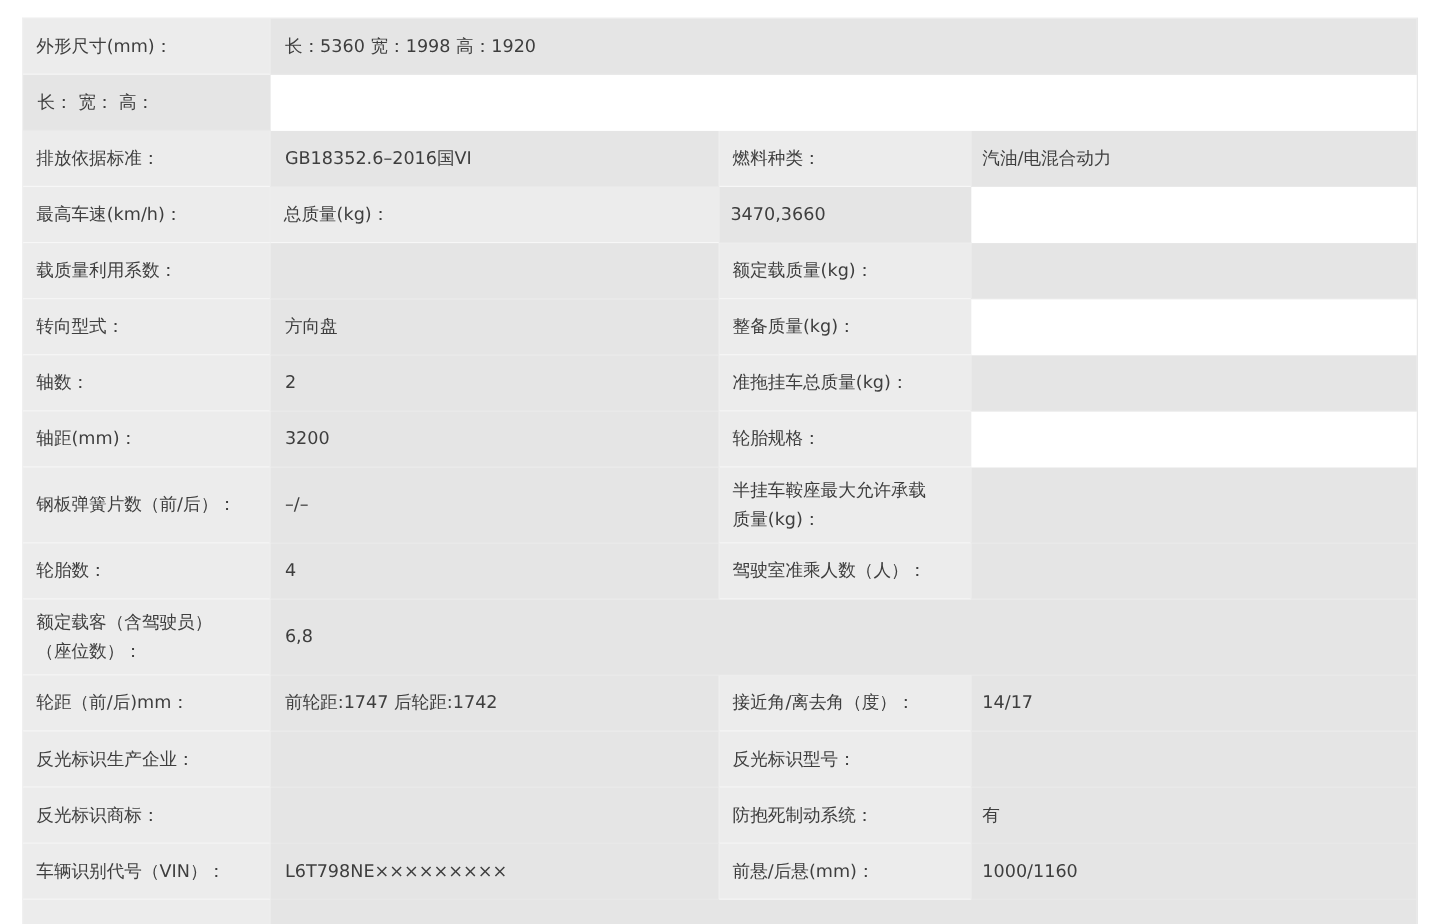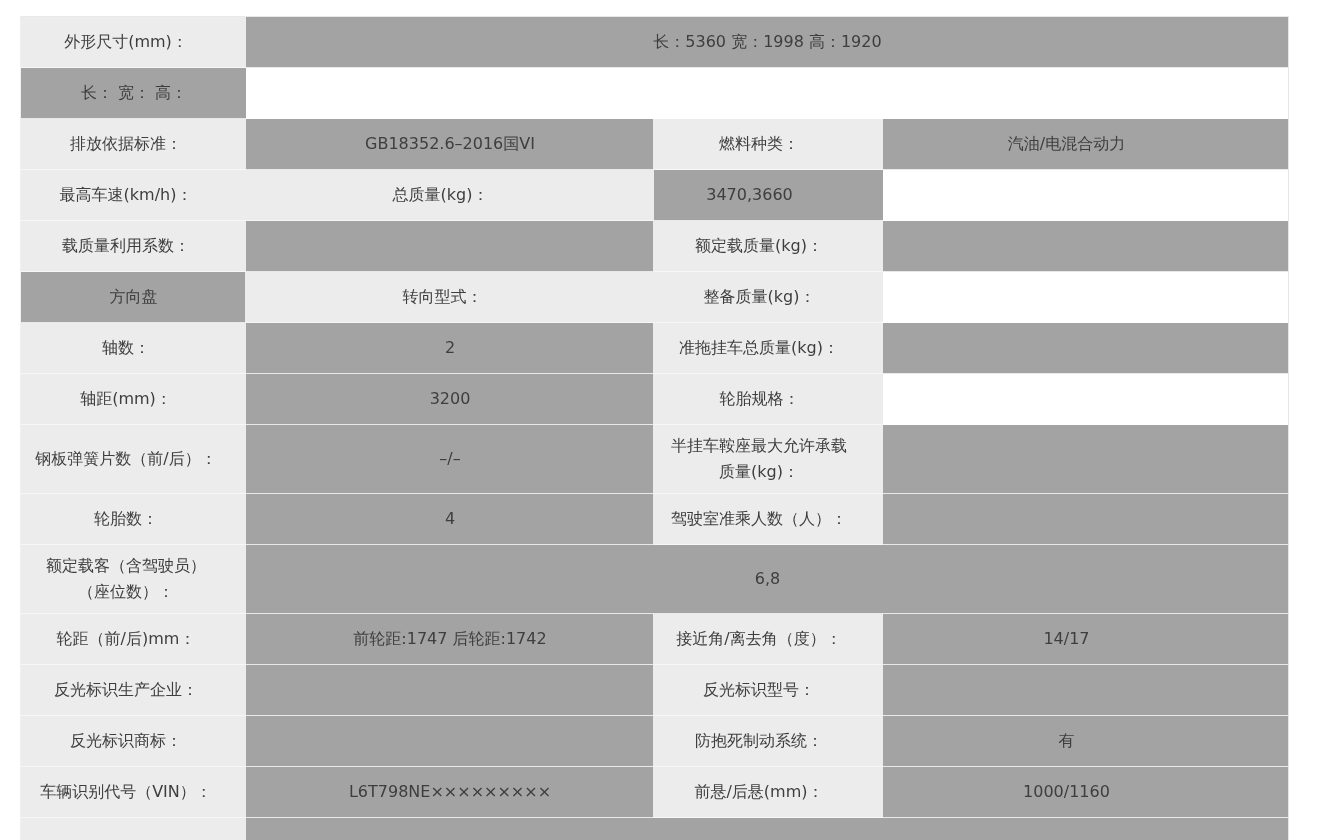--- a/index.html
+++ b/index.html
@@ -39,32 +39,31 @@
     border-right: 1px solid #ededed;
   }
   .cell:last-child { border-right: none; }
   .cell.label {
     background: #ececec;
     border-bottom-color: #f7f7f7;
     padding: 8px 26px 8px 12px;
   }
   .cell.label.l2 { padding-right: 30px; }
   .cell.value {
-    background: #a3a3a3;
+    background: #e5e5e5;
     padding: 8px 12px 8px 13px;
   }
   .cell.value.v2 { padding: 8px 48px 8px 10px; }
   .row.partial .cell { min-height: 30px; border-bottom: none; }
   .cell span {
     display: block;
     width: 100%;
     min-width: 0;
     overflow-wrap: break-word;
     word-break: normal;
-    text-align: center;
   }
 </style>
 </head>
 <body>
 
 <div class="spec-table">
     <div class="row full">
       <div class="cell label">
         <span>外形尺寸(mm)：</span>
       </div>
@@ -110,25 +109,25 @@
         <span></span>
       </div>
       <div class="cell label l2">
         <span>额定载质量(kg)：</span>
       </div>
       <div class="cell value v2">
         <span></span>
       </div>
     </div>
     <div class="row split">
+      <div class="cell label">
+        <span>转向型式：</span>
+      </div>
       <div class="cell value">
         <span>方向盘</span>
-      </div>
-      <div class="cell label">
-        <span>转向型式：</span>
       </div>
       <div class="cell label l2">
         <span>整备质量(kg)：</span>
       </div>
     </div>
     <div class="row split">
       <div class="cell label">
         <span>轴数：</span>
       </div>
       <div class="cell value">

